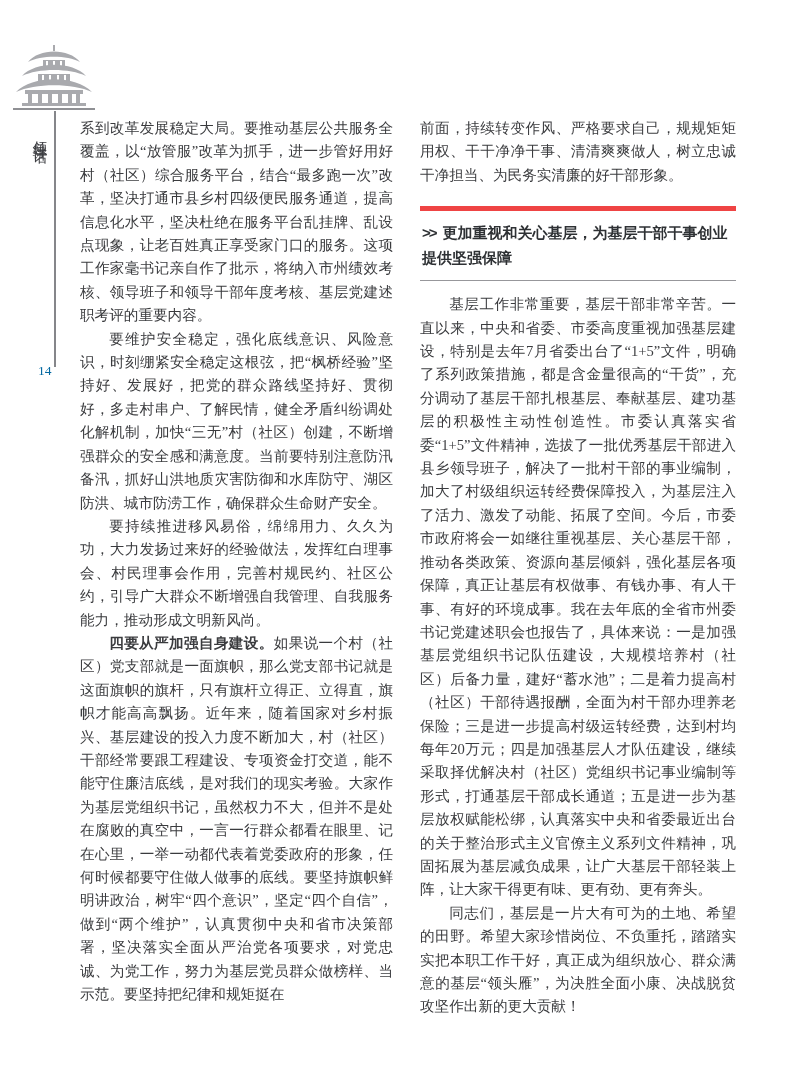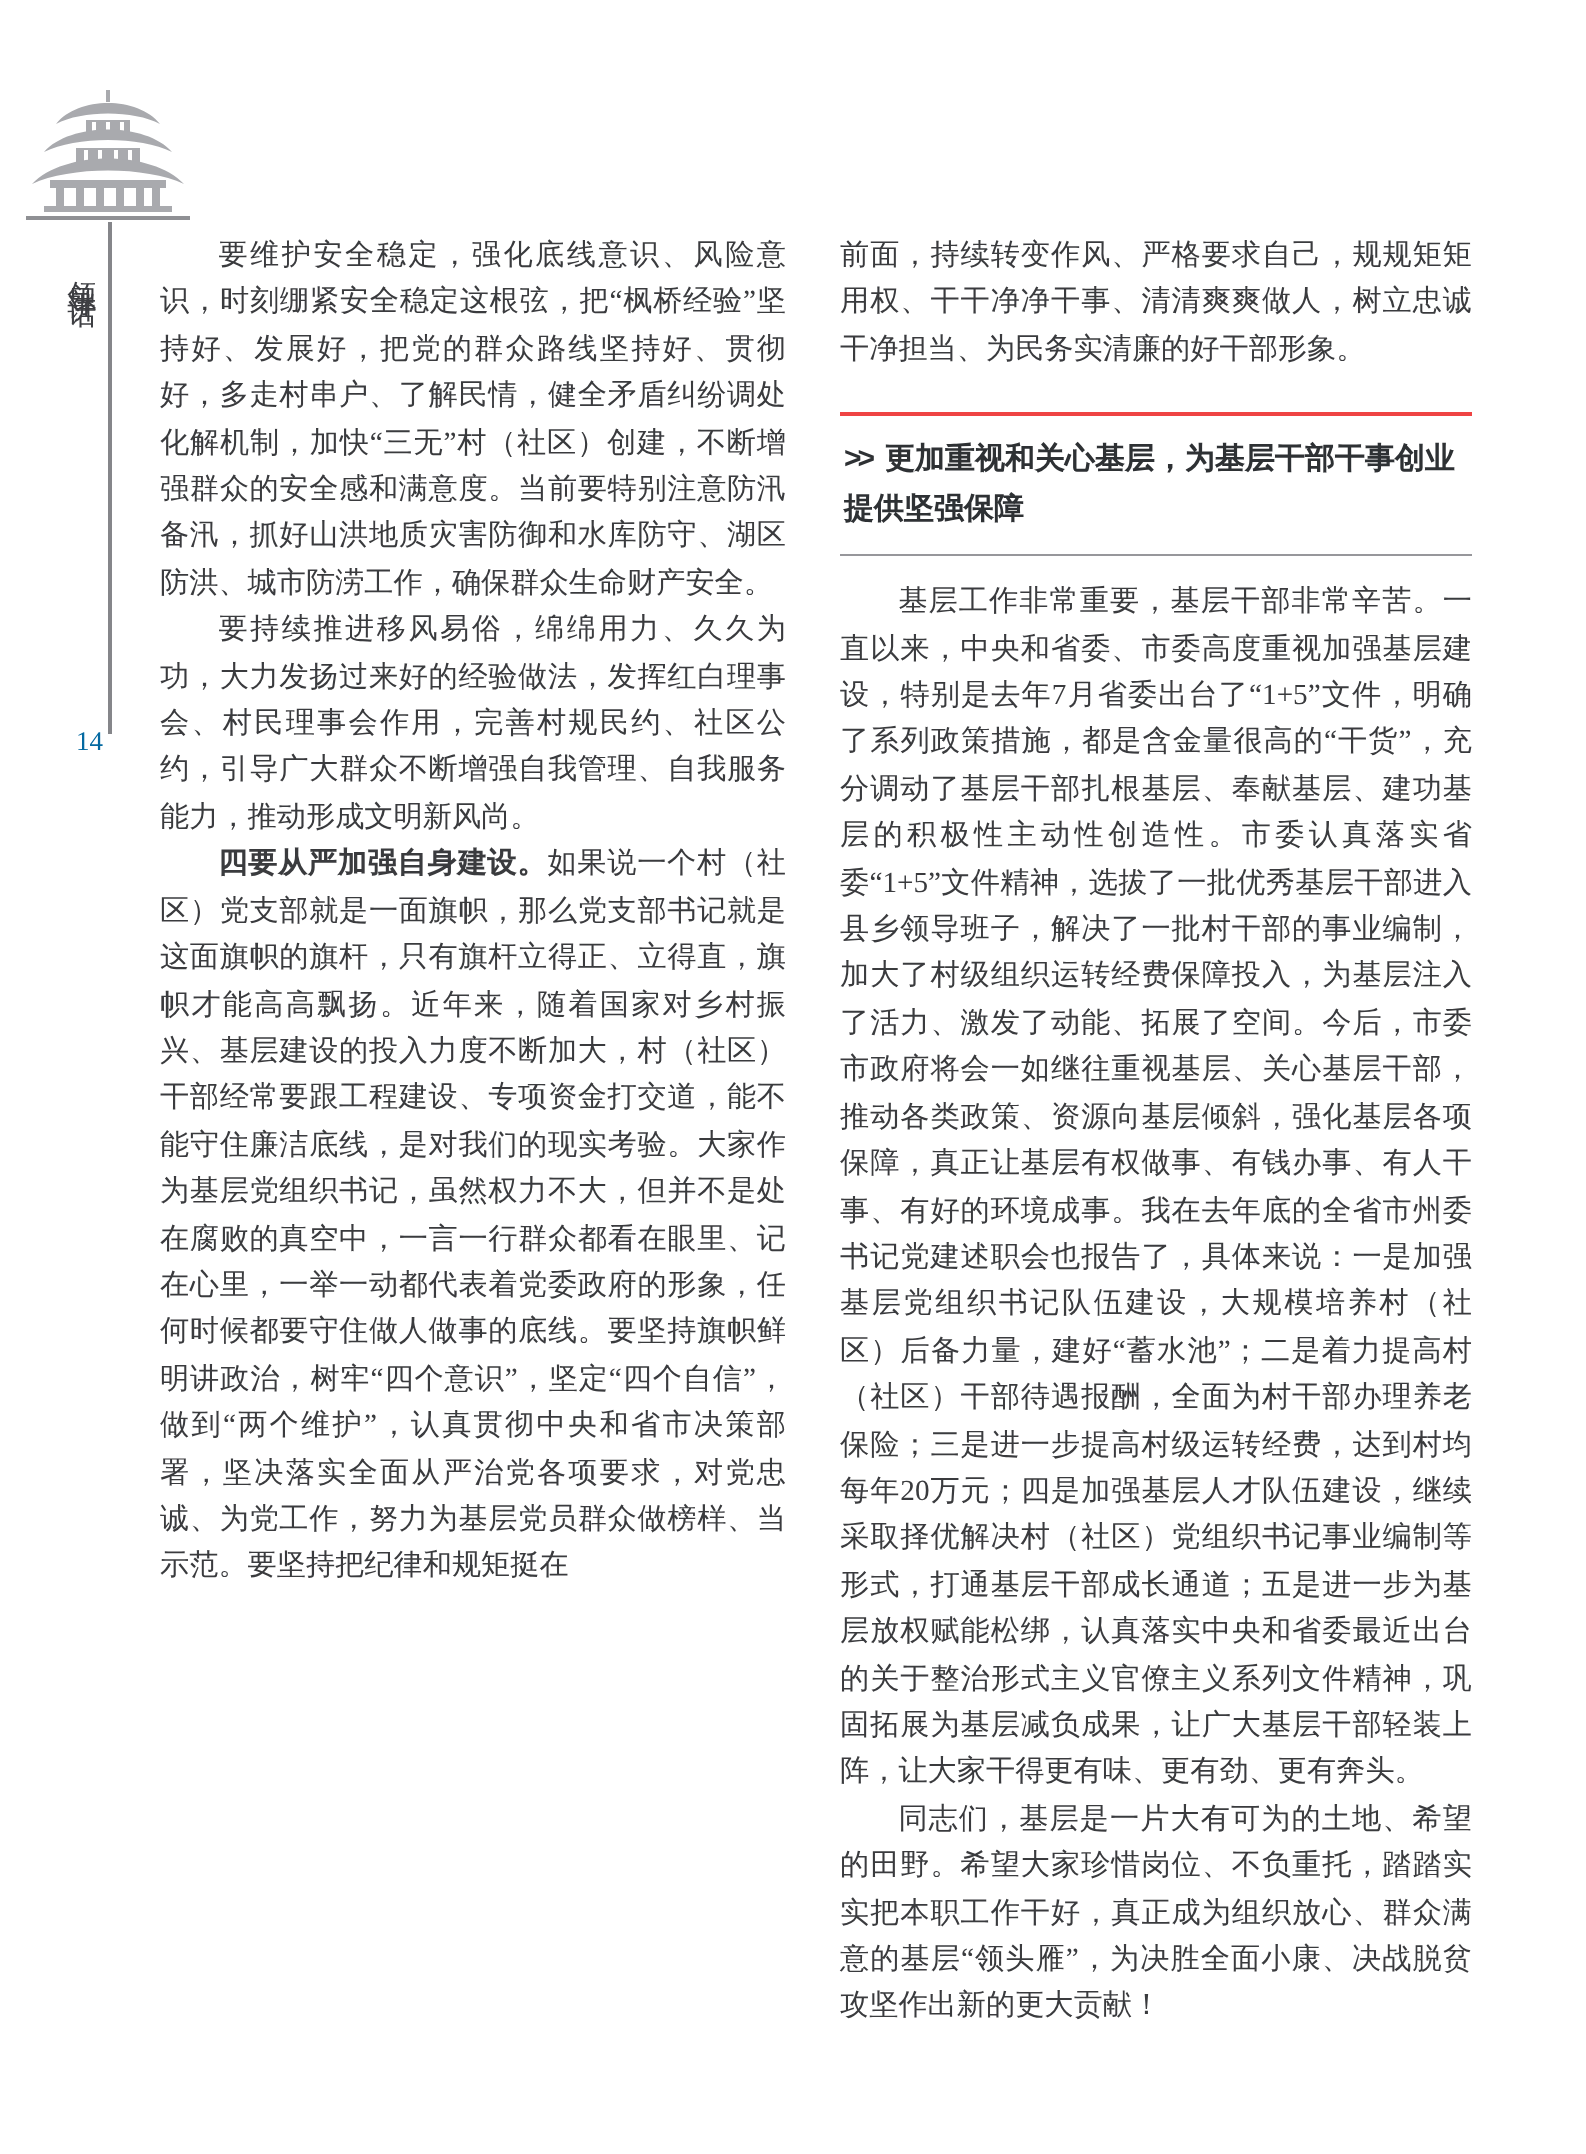--- a/index.html
+++ b/index.html
@@ -31,21 +31,21 @@
     color:#3a3b3e;
     font-size:14.6px;line-height:23.4px;
   }
   #col1{left:80px;width:313px;}
   #col2{left:420px;width:316px;}
   p.para{margin:0;}
   .indent{text-indent:2em;}
   .lead{font-weight:bold;}
   .section-heading{
     font-weight:bold;font-size:15px;line-height:25px;color:#2e3134;
-    border-top:2px solid #ef4444;border-bottom:1px solid #97979b;
+    border-top:5px solid #ef4444;border-bottom:1px solid #97979b;
     padding:9px 2px 10px 2px;margin:19px 0 12px 0;
     text-align:left;text-indent:0;
     font-family:"Liberation Sans", sans-serif;
   }
   .marker{margin-right:7px;letter-spacing:-2px;}
 </style>
 </head>
 <body>
 
 <div class="page">
@@ -76,20 +76,21 @@
         <rect x="9" y="58" width="64" height="3"></rect>
         <rect x="0" y="63" width="82" height="2" fill="#8f9094"></rect>
       </g>
     </svg>
   </div>
   <div class="stem"></div>
   <div class="section-label">领导讲话</div>
   <div class="page-number">14</div>
 
   <div class="col" id="col1">
+      <p class="para"><span>系到改革发展稳定大局。要推动基层公共服务全覆盖，以“放管服”改革为抓手，进一步管好用好村（社区）综合服务平台，结合“最多跑一次”改革，坚决打通市县乡村四级便民服务通道，提高信息化水平，坚决杜绝在服务平台乱挂牌、乱设点现象，让老百姓真正享受家门口的服务。这项工作家毫书记亲自作了批示，将纳入市州绩效考核、领导班子和领导干部年度考核、基层党建述职考评的重要内容。</span></p>
       <p class="para indent"><span>要维护安全稳定，强化底线意识、风险意识，时刻绷紧安全稳定这根弦，把“枫桥经验”坚持好、发展好，把党的群众路线坚持好、贯彻好，多走村串户、了解民情，健全矛盾纠纷调处化解机制，加快“三无”村（社区）创建，不断增强群众的安全感和满意度。当前要特别注意防汛备汛，抓好山洪地质灾害防御和水库防守、湖区防洪、城市防涝工作，确保群众生命财产安全。</span></p>
       <p class="para indent"><span>要持续推进移风易俗，绵绵用力、久久为功，大力发扬过来好的经验做法，发挥红白理事会、村民理事会作用，完善村规民约、社区公约，引导广大群众不断增强自我管理、自我服务能力，推动形成文明新风尚。</span></p>
       <p class="para indent"><span class="lead">四要从严加强自身建设。</span><span>如果说一个村（社区）党支部就是一面旗帜，那么党支部书记就是这面旗帜的旗杆，只有旗杆立得正、立得直，旗帜才能高高飘扬。近年来，随着国家对乡村振兴、基层建设的投入力度不断加大，村（社区）干部经常要跟工程建设、专项资金打交道，能不能守住廉洁底线，是对我们的现实考验。大家作为基层党组织书记，虽然权力不大，但并不是处在腐败的真空中，一言一行群众都看在眼里、记在心里，一举一动都代表着党委政府的形象，任何时候都要守住做人做事的底线。要坚持旗帜鲜明讲政治，树牢“四个意识”，坚定“四个自信”，做到“两个维护”，认真贯彻中央和省市决策部署，坚决落实全面从严治党各项要求，对党忠诚、为党工作，努力为基层党员群众做榜样、当示范。要坚持把纪律和规矩挺在</span></p>
     </div>
   <div class="col" id="col2">
       <p class="para"><span>前面，持续转变作风、严格要求自己，规规矩矩用权、干干净净干事、清清爽爽做人，树立忠诚干净担当、为民务实清廉的好干部形象。</span></p>
       <div class="section-heading"><span class="marker">&gt;&gt;</span><span>更加重视和关心基层，为基层干部干事创业提供坚强保障</span></div>
       <p class="para indent"><span>基层工作非常重要，基层干部非常辛苦。一直以来，中央和省委、市委高度重视加强基层建设，特别是去年7月省委出台了“1+5”文件，明确了系列政策措施，都是含金量很高的“干货”，充分调动了基层干部扎根基层、奉献基层、建功基层的积极性主动性创造性。市委认真落实省委“1+5”文件精神，选拔了一批优秀基层干部进入县乡领导班子，解决了一批村干部的事业编制，加大了村级组织运转经费保障投入，为基层注入了活力、激发了动能、拓展了空间。今后，市委市政府将会一如继往重视基层、关心基层干部，推动各类政策、资源向基层倾斜，强化基层各项保障，真正让基层有权做事、有钱办事、有人干事、有好的环境成事。我在去年底的全省市州委书记党建述职会也报告了，具体来说：一是加强基层党组织书记队伍建设，大规模培养村（社区）后备力量，建好“蓄水池”；二是着力提高村（社区）干部待遇报酬，全面为村干部办理养老保险；三是进一步提高村级运转经费，达到村均每年20万元；四是加强基层人才队伍建设，继续采取择优解决村（社区）党组织书记事业编制等形式，打通基层干部成长通道；五是进一步为基层放权赋能松绑，认真落实中央和省委最近出台的关于整治形式主义官僚主义系列文件精神，巩固拓展为基层减负成果，让广大基层干部轻装上阵，让大家干得更有味、更有劲、更有奔头。</span></p>
       <p class="para indent"><span>同志们，基层是一片大有可为的土地、希望的田野。希望大家珍惜岗位、不负重托，踏踏实实把本职工作干好，真正成为组织放心、群众满意的基层“领头雁”，为决胜全面小康、决战脱贫攻坚作出新的更大贡献！</span></p>
     </div>

